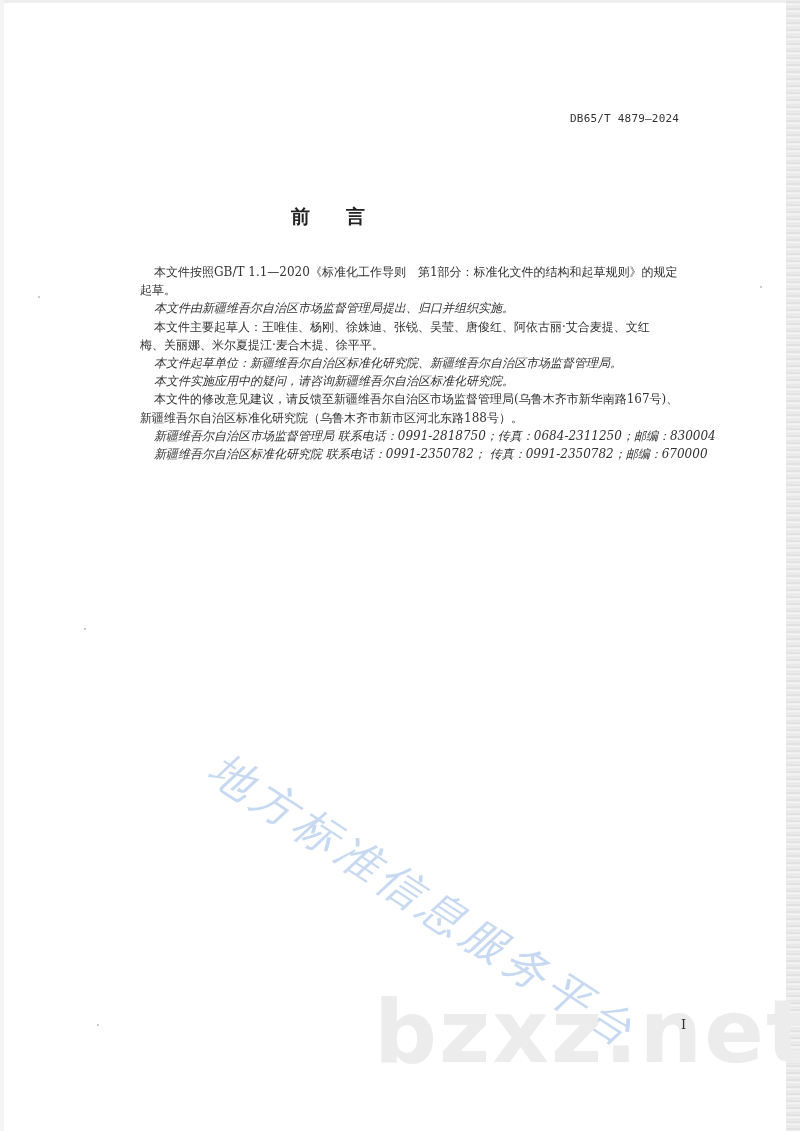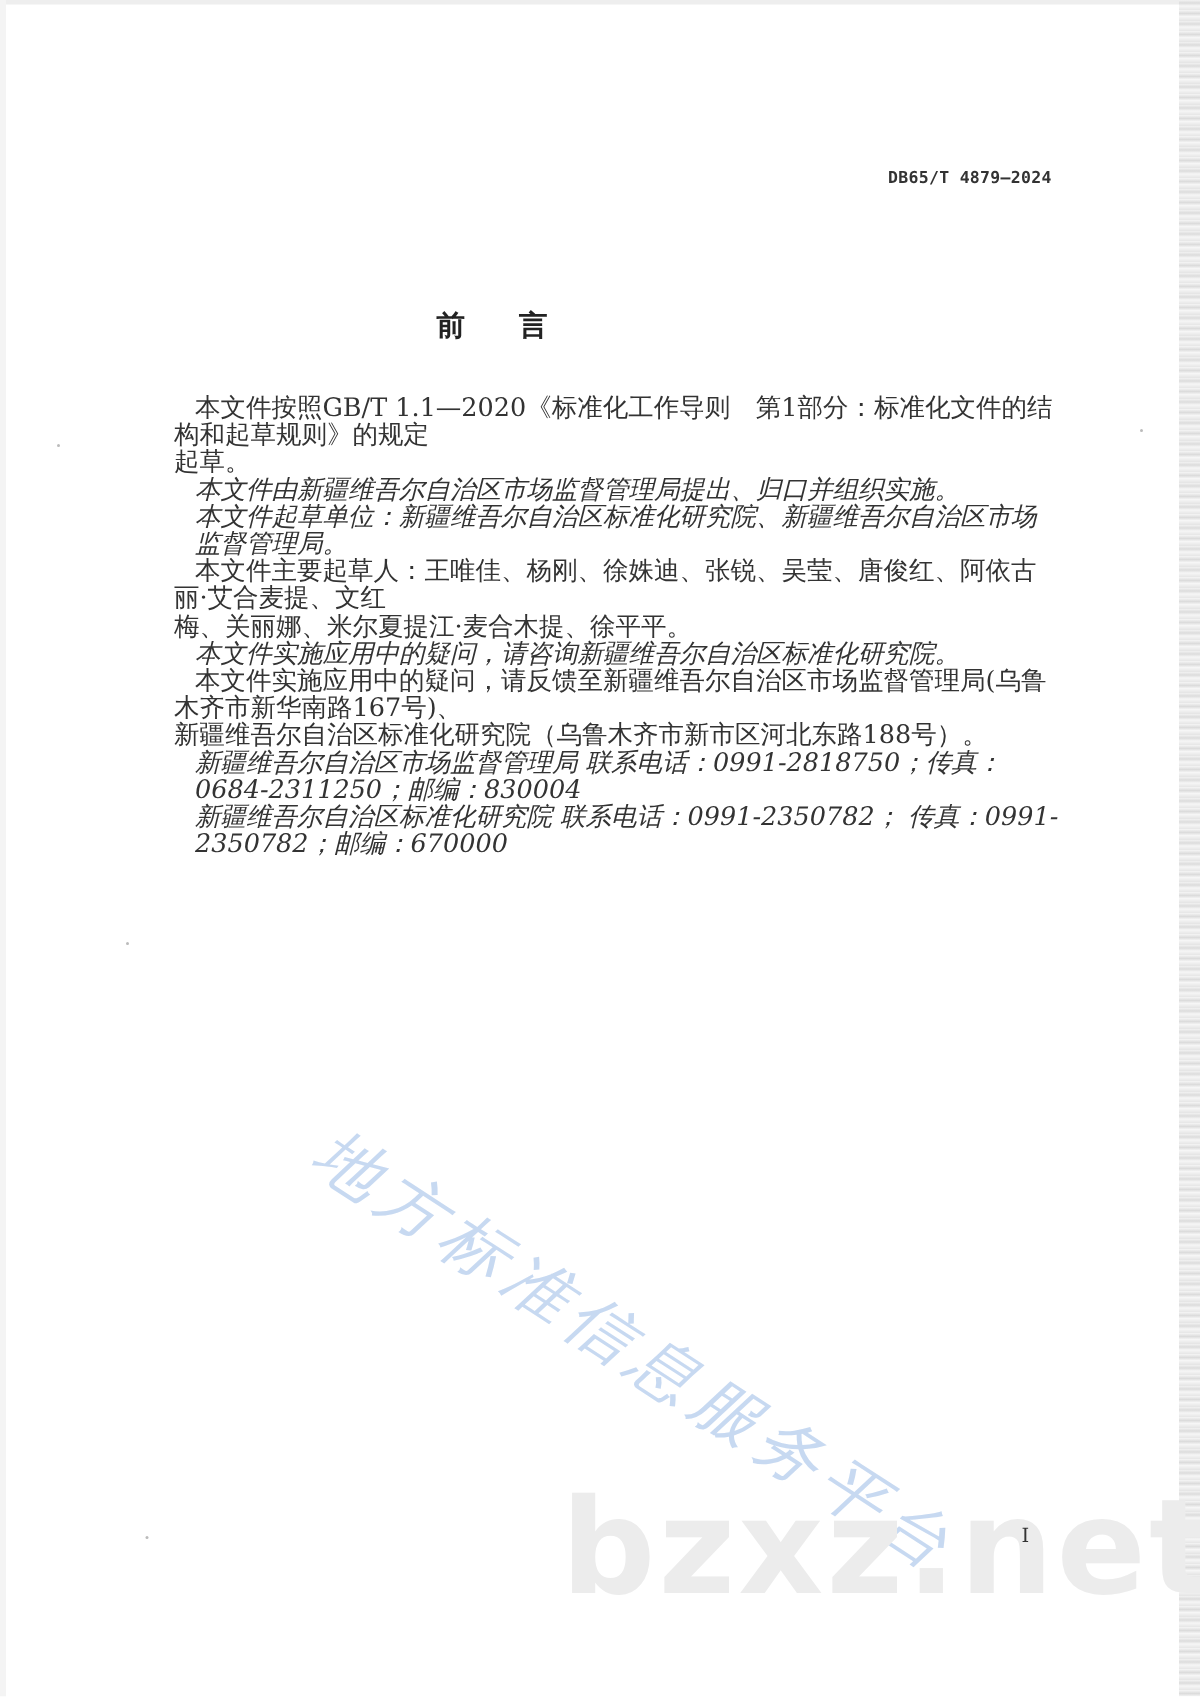--- a/index.html
+++ b/index.html
@@ -10,33 +10,32 @@
   .right-edge {
     position: absolute; top: 0; right: 0; width: 14px; height: 1131px;
     background: repeating-linear-gradient(180deg, #f2f2f2 0px, #dcdcdc 2px, #f6f6f6 4px, #e4e4e4 7px);
   }
   .left-edge {
     position: absolute; top: 0; left: 0; width: 4px; height: 1131px;
     background: #f4f4f4;
   }
   .top-edge { position:absolute; top:0; left:0; width:800px; height:3px; background:#eee; }
   .doc-code {
-    position: absolute; left: 592px; top: 112px;
+    position: absolute; left: 570px; top: 112px;
     font-family: "DejaVu Sans Mono", "Liberation Mono", monospace; font-size: 11px; color: #333;
     letter-spacing: 0.2px;
-    font-weight: bold;
   }
   .title {
     position: absolute; left: 0; width: 656px; top: 204px; text-align: center;
     font-family: "DejaVu Sans", sans-serif; font-size: 19px; font-weight: bold; letter-spacing: 36px;
     color: #222; padding-left: 36px; box-sizing: border-box;
   }
   .body-text {
-    position: absolute; left: 116px; top: 263px; width: 590px;
-    font-size: 17px; line-height: 18.2px; color: #333;
+    position: absolute; left: 140px; top: 263px; width: 590px;
+    font-size: 12px; line-height: 18.2px; color: #333;
   }
   .para { text-indent: 0; margin: 0; }
   .para.indent { padding-left: 14px; text-indent: 0; font-style: italic; }
   .watermark {
     position: absolute; left: 230px; top: 740px; transform-origin: 0 0; transform: rotate(33deg);
     font-family: "DejaVu Sans", sans-serif; font-size: 44px; color: #9bbbe6; opacity: 0.55;
     font-style: italic; letter-spacing: 6px; white-space: nowrap;
   }
   .site-mark {
     position: absolute; left: 374px; top: 980px;
@@ -61,32 +60,32 @@
 <div class="title">前言</div>
 
 <div class="body-text">
   <p class="para">
     <span style="padding-left:14px">本文件按照GB/T 1.1—2020《标准化工作导则　第1部分：标准化文件的结构和起草规则》的规定</span><br>
     <span>起草。</span>
   </p>
   <p class="para indent">
     <span>本文件由新疆维吾尔自治区市场监督管理局提出、归口并组织实施。</span>
   </p>
-  <p class="para indent">
-    <span>本文件起草单位：新疆维吾尔自治区标准化研究院、新疆维吾尔自治区市场监督管理局。</span>
-  </p>
   <p class="para">
     <span style="padding-left:14px">本文件主要起草人：王唯佳、杨刚、徐姝迪、张锐、吴莹、唐俊红、阿依古丽·艾合麦提、文红</span><br>
     <span>梅、关丽娜、米尔夏提江·麦合木提、徐平平。</span>
   </p>
   <p class="para indent">
+    <span>本文件起草单位：新疆维吾尔自治区标准化研究院、新疆维吾尔自治区市场监督管理局。</span>
+  </p>
+  <p class="para indent">
     <span>本文件实施应用中的疑问，请咨询新疆维吾尔自治区标准化研究院。</span>
   </p>
   <p class="para">
-    <span style="padding-left:14px">本文件实施应用中的疑问，请反馈至新疆维吾尔自治区市场监督管理局(乌鲁木齐市新华南路167号)、</span><br>
+    <span style="padding-left:14px">本文件的修改意见建议，请反馈至新疆维吾尔自治区市场监督管理局(乌鲁木齐市新华南路167号)、</span><br>
     <span>新疆维吾尔自治区标准化研究院（乌鲁木齐市新市区河北东路188号）。</span>
   </p>
   <p class="para indent">
     <span>新疆维吾尔自治区市场监督管理局 联系电话：0991-2818750；传真：0684-2311250；邮编：830004</span>
   </p>
   <p class="para indent">
     <span>新疆维吾尔自治区标准化研究院 联系电话：0991-2350782； 传真：0991-2350782；邮编：670000</span>
   </p>
 </div>
 

